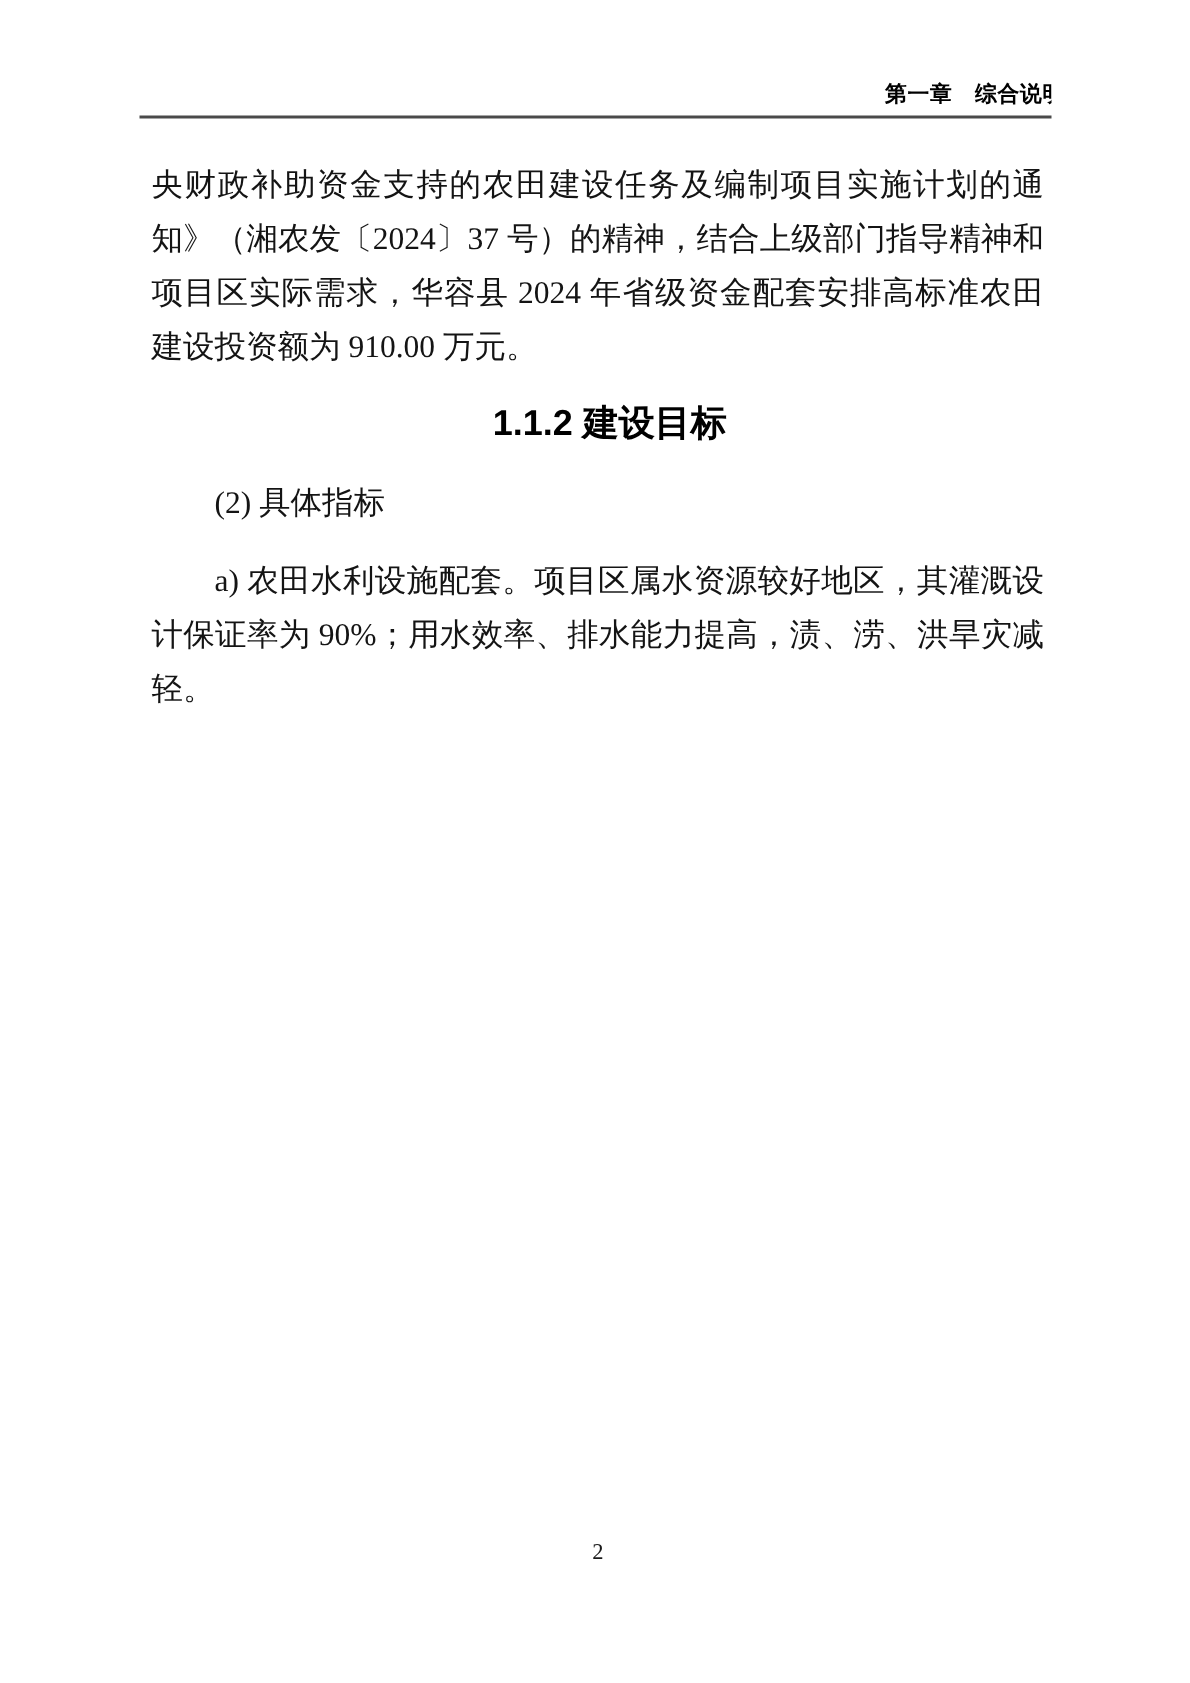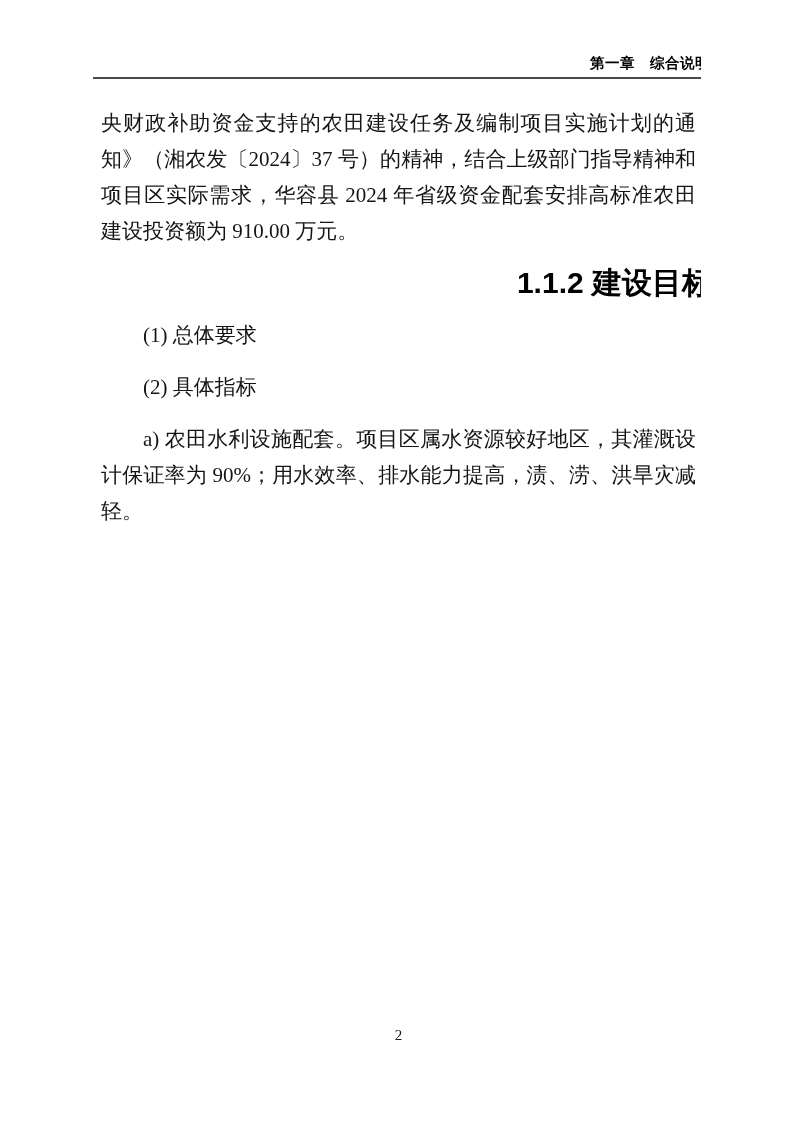--- a/index.html
+++ b/index.html
@@ -54,25 +54,25 @@
   }
   .body-text p.no-indent {
     text-indent: 0;
   }
   .body-text p.extra-top {
     margin-top: 6px;
   }
   .section-heading {
     font-family: "Liberation Sans", "DejaVu Sans", sans-serif;
     font-weight: bold;
-    font-size: 30px;
+    font-size: 24px;
     line-height: 36px;
     margin: 7px 0 0 16px;
     color: #000000;
-    text-align: right;
+    text-align: center;
   }
   
   .footer {
     position: absolute;
     top: 1026px;
     left: 85px;
     width: 627px;
     text-align: center;
     font-size: 15px;
     line-height: 18px;
@@ -85,21 +85,20 @@
 <div class="page">
 
   <div class="header">
     <span class="header-text">第一章　综合说明</span>
     <div class="header-rule"></div>
   </div>
 
   <div class="body-text">
     <p class="no-indent">央财政补助资金支持的农田建设任务及编制项目实施计划的通知》（湘农发〔2024〕37 号）的精神，结合上级部门指导精神和项目区实际需求，华容县 2024 年省级资金配套安排高标准农田建设投资额为 910.00 万元。</p>
     <h2 class="section-heading">1.1.2 建设目标</h2>
-    <p>(1) 总体要求</p>
     <p>(2) 具体指标</p>
     <p>a) 农田水利设施配套。项目区属水资源较好地区，其灌溉设计保证率为 90%；用水效率、排水能力提高，渍、涝、洪旱灾减轻。</p>
   </div>
 
   <div class="footer">
     <span>2</span>
   </div>
 
 </div>
 

